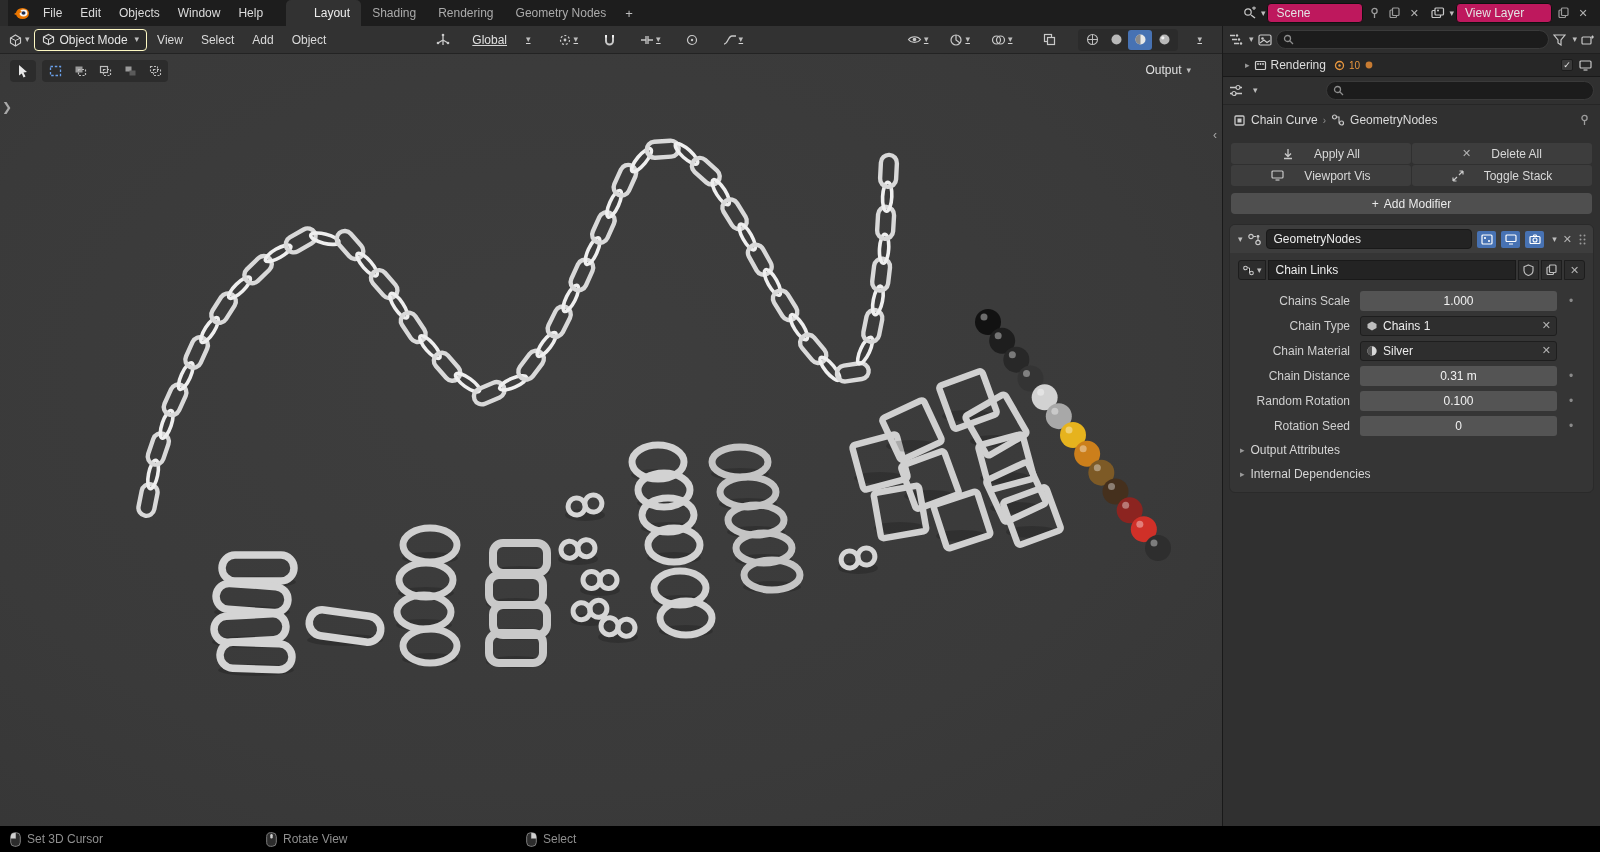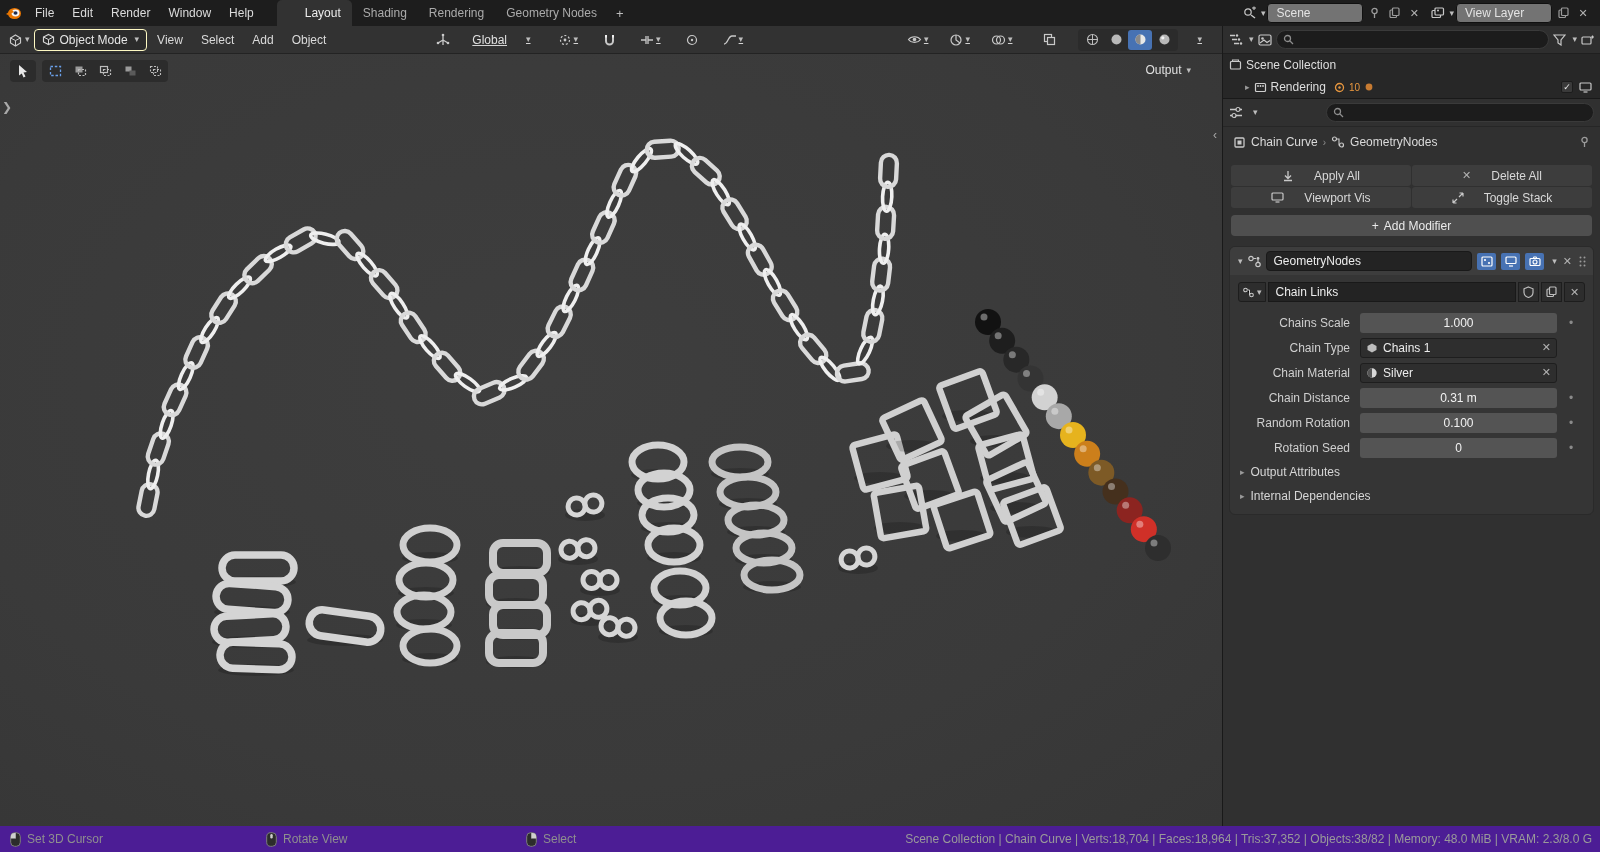--- a/index.html
+++ b/index.html
@@ -9,29 +9,29 @@
     background:#2b2b2b; color:#d4d4d4;
     font-family:"Liberation Sans", sans-serif; font-size:12px;
     -webkit-user-select:none; user-select:none;
   }
   .ic { display:inline-flex; align-items:center; justify-content:center; flex:none; }
   .ic svg { display:block; }
   .chev { font-size:9px; color:#bdbdbd; margin-left:2px; line-height:1; }
   .xglyph { color:#b3b3b3; font-size:11px; line-height:1; }
 
   
-  .topbar { position:absolute; top:0; left:0; right:0; height:26px; background:#1d1d1d; display:flex; align-items:center; z-index:30; }
+  .topbar { position:absolute; top:0; left:8px; right:0; height:26px; background:#1d1d1d; display:flex; align-items:center; z-index:30; }
   .logo { width:26px; display:flex; justify-content:center; }
   .menu { padding:0 9px; height:100%; display:flex; align-items:center; color:#dcdcdc; }
   .tabs { display:flex; align-items:flex-end; height:100%; margin-left:14px; }
   .tab { padding:5px 11px 5px; height:100%; display:flex; align-items:center; color:#ababab; border-radius:5px 5px 0 0; }
   .tab.active { background:#323232; color:#ededed;padding-left:28px; }
   .tab-add { padding:0 8px; color:#bdbdbd; font-size:13px; }
   .tb-right { margin-left:auto; display:flex; align-items:center; gap:2px; padding-right:8px; }
-  .tb-field { background:#737373; border:1px solid #101010; border-radius:4px; height:20px; line-height:18px; padding:0 8px; color:#e3e3e3; min-width:96px; }
+  .tb-field { background:#be185d; border:1px solid #101010; border-radius:4px; height:20px; line-height:18px; padding:0 8px; color:#e3e3e3; min-width:96px; }
   .tb-btn { width:18px; height:20px; display:flex; align-items:center; justify-content:center; }
 
   
   #viewport { position:absolute; top:26px; left:0; width:1222px; bottom:26px; }
   .vp-header { position:absolute; top:0; left:0; right:0; height:28px; background:#323232; border-bottom:1px solid #232323; display:flex; align-items:center; padding:0 6px; gap:2px; z-index:10; }
   .vph-group { display:flex; align-items:center; gap:17px;text-decoration:underline; }
   .mode-select { display:flex; align-items:center; gap:5px; background:#2b2b2b; border:1px solid #fef9c3; border-radius:4px; height:22px; padding:0 7px; color:#e5e5e5; }
   .vp-menu { padding:0 8px; height:22px; display:flex; align-items:center; color:#dadada; border-radius:3px; }
   .hdr-btn { height:22px; min-width:24px; display:flex; align-items:center; justify-content:center; border-radius:3px; padding:0 2px; }
   .hdr-seg { display:flex; align-items:center; background:#2b2b2b; border-radius:4px; padding:0 2px; height:22px; }
@@ -82,39 +82,39 @@
   .prop-label { width:122px; text-align:right; padding-right:10px; color:#cfcfcf; flex:none; }
   .prop-field { flex:1; height:20px; }
   .num-field { background:#545454; border-radius:3px; text-align:center; line-height:20px; color:#f2f2f2; }
   .obj-field { background:#2e2e2e; border:1px solid #1e1e1e; border-radius:3px; display:flex; align-items:center; gap:5px; padding:0 5px; color:#ececec; line-height:18px; }
   .obj-field .name { flex:1; }
   .dot-col { width:28px; text-align:center; color:#8a8a8a; flex:none; }
   .section-row { display:flex; align-items:center; gap:6px; height:24px; color:#d6d6d6; padding-left:2px; }
   .tri { color:#9a9a9a; font-size:9px; }
 
   
-  .statusbar { position:absolute; left:0; right:0; bottom:0; height:26px; background:#4c1d95; display:flex; align-items:center; color:#8f8f8f; z-index:30; }
+  .statusbar { position:absolute; left:0; right:0; bottom:0; height:26px; background:#000000; display:flex; align-items:center; color:#8f8f8f; z-index:30; }
   .hint { position:absolute; display:flex; align-items:center; gap:6px; }
   .stats { position:absolute; right:8px; color:#9a9a9a; }
 </style>
 </head>
 <body>
 
 <div class="topbar">
   <span class="logo ic">
     <svg width="17" height="14" viewBox="0 0 17 14">
         <ellipse cx="9.5" cy="7.5" rx="6.5" ry="5.5" fill="#ea7600"></ellipse>
         <ellipse cx="10.5" cy="7" rx="4" ry="3.4" fill="#f5f5f5"></ellipse>
         <ellipse cx="10.5" cy="7" rx="2" ry="1.8" fill="#1d2b4e"></ellipse>
         <path d="M1 8 L7 4 L9 6 L3 9 Z" fill="#ea7600"></path>
       </svg>
   </span>
   <div class="menu">File</div>
   <div class="menu">Edit</div>
-  <div class="menu">Render</div>
+  <div class="menu">Objects</div>
   <div class="menu">Window</div>
   <div class="menu">Help</div>
   <div class="tabs">
     <div class="tab active">Layout</div>
     <div class="tab">Shading</div>
     <div class="tab">Rendering</div>
     <div class="tab">Geometry Nodes</div>
     <div class="tab tab-add">+</div>
   </div>
   <div class="tb-right">
@@ -537,29 +537,20 @@
         </span>
       <span class="chev">▾</span>
       <span class="ic">
           <svg width="13" height="12" viewBox="0 0 13 12">
             <rect x="1" y="3" width="9" height="7" rx="1" fill="none" stroke="#c9c9c9" stroke-width="1.2"></rect>
             <path d="M10 3 h3 M11.5 1.5 v3" stroke="#c9c9c9" stroke-width="1.2"></path>
           </svg>
         </span>
     </div>
     <div class="ol-row">
-      <span class="ic">
-          <svg width="13" height="12" viewBox="0 0 13 12">
-            <rect x="1.5" y="2.5" width="10" height="7.5" rx="1" fill="none" stroke="#c9c9c9" stroke-width="1.2"></rect>
-            <path d="M3.5 2.5 V1 H9.5 V2.5" stroke="#c9c9c9" stroke-width="1.1" fill="none"></path>
-          </svg>
-        </span>
-      <span>Scene Collection</span>
-    </div>
-    <div class="ol-row">
       <span class="ol-indent"></span>
       <span class="tri">▸</span>
       <span class="ic">
           <svg width="13" height="12" viewBox="0 0 13 12">
             <rect x="1.5" y="2.5" width="10" height="8" rx="1" fill="none" stroke="#cfcfcf" stroke-width="1.2"></rect>
             <circle cx="4" cy="5" r="0.9" fill="#cfcfcf"></circle>
             <circle cx="6.5" cy="5" r="0.9" fill="#cfcfcf"></circle>
             <circle cx="9" cy="5" r="0.9" fill="#cfcfcf"></circle>
           </svg>
         </span>
@@ -831,14 +822,13 @@
   <div class="hint" style="left:526px">
     <span class="ic">
         <svg width="11" height="15" viewBox="0 0 11 15">
           <rect x="0.7" y="0.7" width="9.6" height="13.6" rx="4" fill="#2c2c2c" stroke="#7d7d7d" stroke-width="1"></rect>
           <path d="M5.5 1 V6.5" stroke="#7d7d7d" stroke-width="1"></path>
           <path d="M5.5 0.9 H6.4 A3.9 3.9 0 0 1 10.2 4.8 V6.5 H5.5 Z" fill="#cfcfcf"></path>
         </svg>
       </span>
     <span>Select</span>
   </div>
-  <span class="stats">Scene Collection | Chain Curve | Verts:18,704 | Faces:18,964 | Tris:37,352 | Objects:38/82 | Memory: 48.0 MiB | VRAM: 2.3/8.0 G</span>
 </div>
 
 </body></html>

